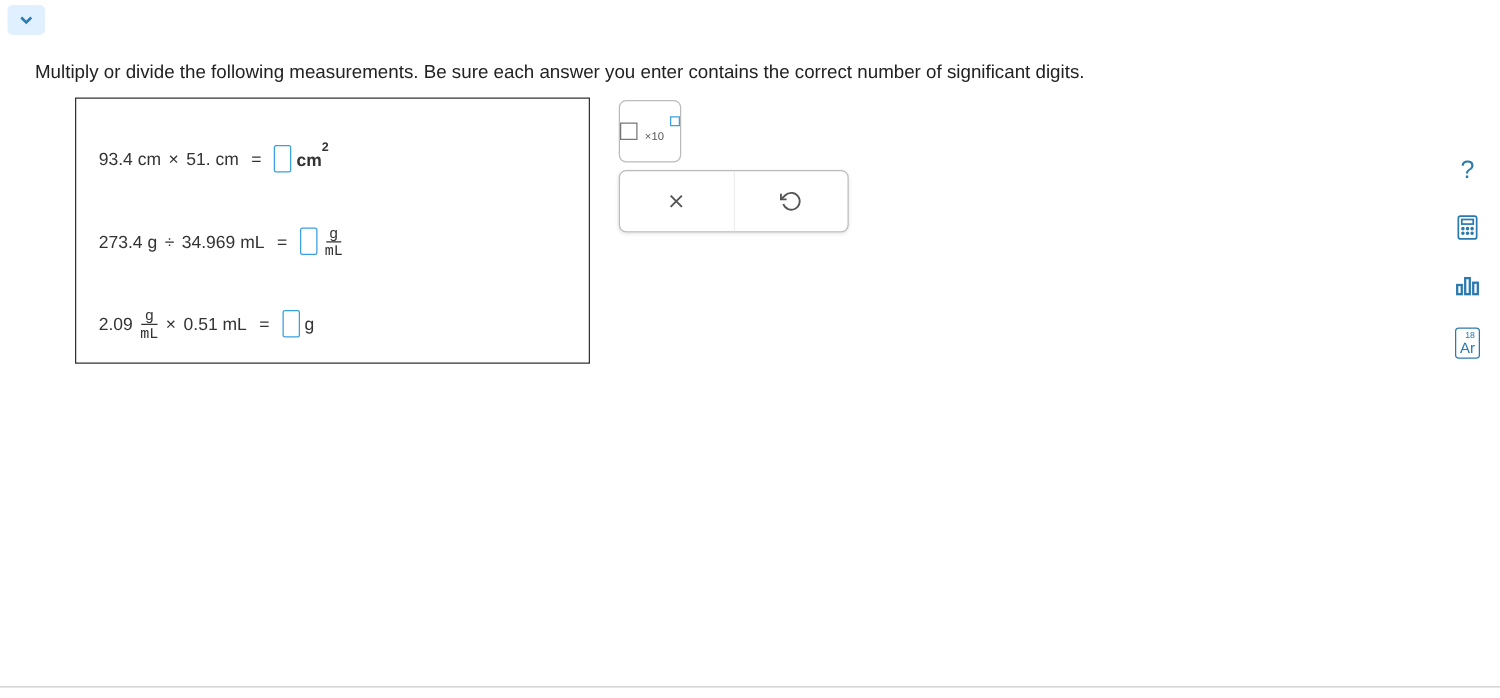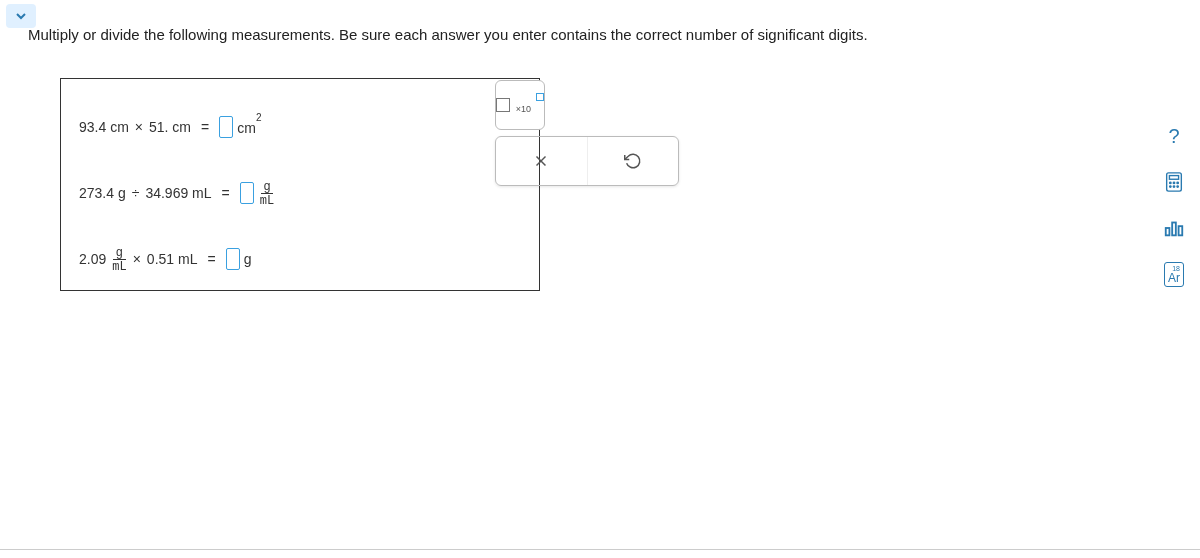--- a/index.html
+++ b/index.html
@@ -1,20 +1,20 @@
 <!DOCTYPE html>
 <html><head>
   <meta charset="utf-8">
   <style>
     * { margin: 0; padding: 0; box-sizing: border-box; }
     body { font-family: Arial, sans-serif; background: #fff; width: 1200px; height: 558px; position: relative; }
     .collapse-icon { position: absolute; top: 4px; left: 6px; width: 30px; height: 24px; background: #e0f0ff; border-radius: 4px; display: flex; align-items: center; justify-content: center; cursor: pointer; }
     .collapse-icon svg { width: 16px; height: 16px; }
-    .question-text { position: absolute; top: 26px; left: 28px; font-size: 15px; color: #222; }
-    .problem-box { position: absolute; top: 78px; left: 60px; width: 480px; height: 213px; border: 1px solid #333; background: #fff; padding: 24px 18px; }
+    .question-text { position: absolute; top: 49px; left: 28px; font-size: 15px; color: #222; }
+    .problem-box { position: absolute; top: 78px; left: 60px; width: 412px; height: 213px; border: 1px solid #333; background: #fff; padding: 24px 18px; }
     .equation-row { display: flex; align-items: center; height: 48px; margin-bottom: 18px; font-size: 14px; color: #333; }
     .equation-row:last-child { margin-bottom: 0; }
     .lhs { display: flex; align-items: center; gap: 6px; }
     .eq-sign { margin: 0 10px; }
     .input-box { display: inline-block; width: 14px; height: 22px; border: 1.5px solid #3aa0e0; border-radius: 2px; background: #fff; vertical-align: middle; }
     .frac { display: inline-flex; flex-direction: column; align-items: center; font-size: 12px; line-height: 1; }
     .frac .num { border-bottom: 1px solid #333; padding: 0 3px 1px; }
     .frac .den { padding-top: 1px; font-family: Liberation Mono, monospace; }
     .sup { font-size: 10px; vertical-align: super; position: relative; top: -6px; }
     .toolbox-row { position: absolute; top: 80px; left: 495px; display: flex; gap: 10px; }
@@ -46,21 +46,21 @@
 
 <div class="problem-box">
   <div class="equation-row">
     <span class="lhs">
       <span>93.4 cm</span>
       <span>×</span>
       <span>51. cm</span>
     </span>
     <span class="eq-sign">=</span>
     <span class="input-box"></span>
-    <span style="margin-left:4px;">
+    <span style="margin-left:4px;font-weight:bold;">
       <span>cm</span><span class="sup">2</span>
     </span>
   </div>
 
   <div class="equation-row">
     <span class="lhs">
       <span>273.4 g</span>
       <span>÷</span>
       <span>34.969 mL</span>
     </span>

